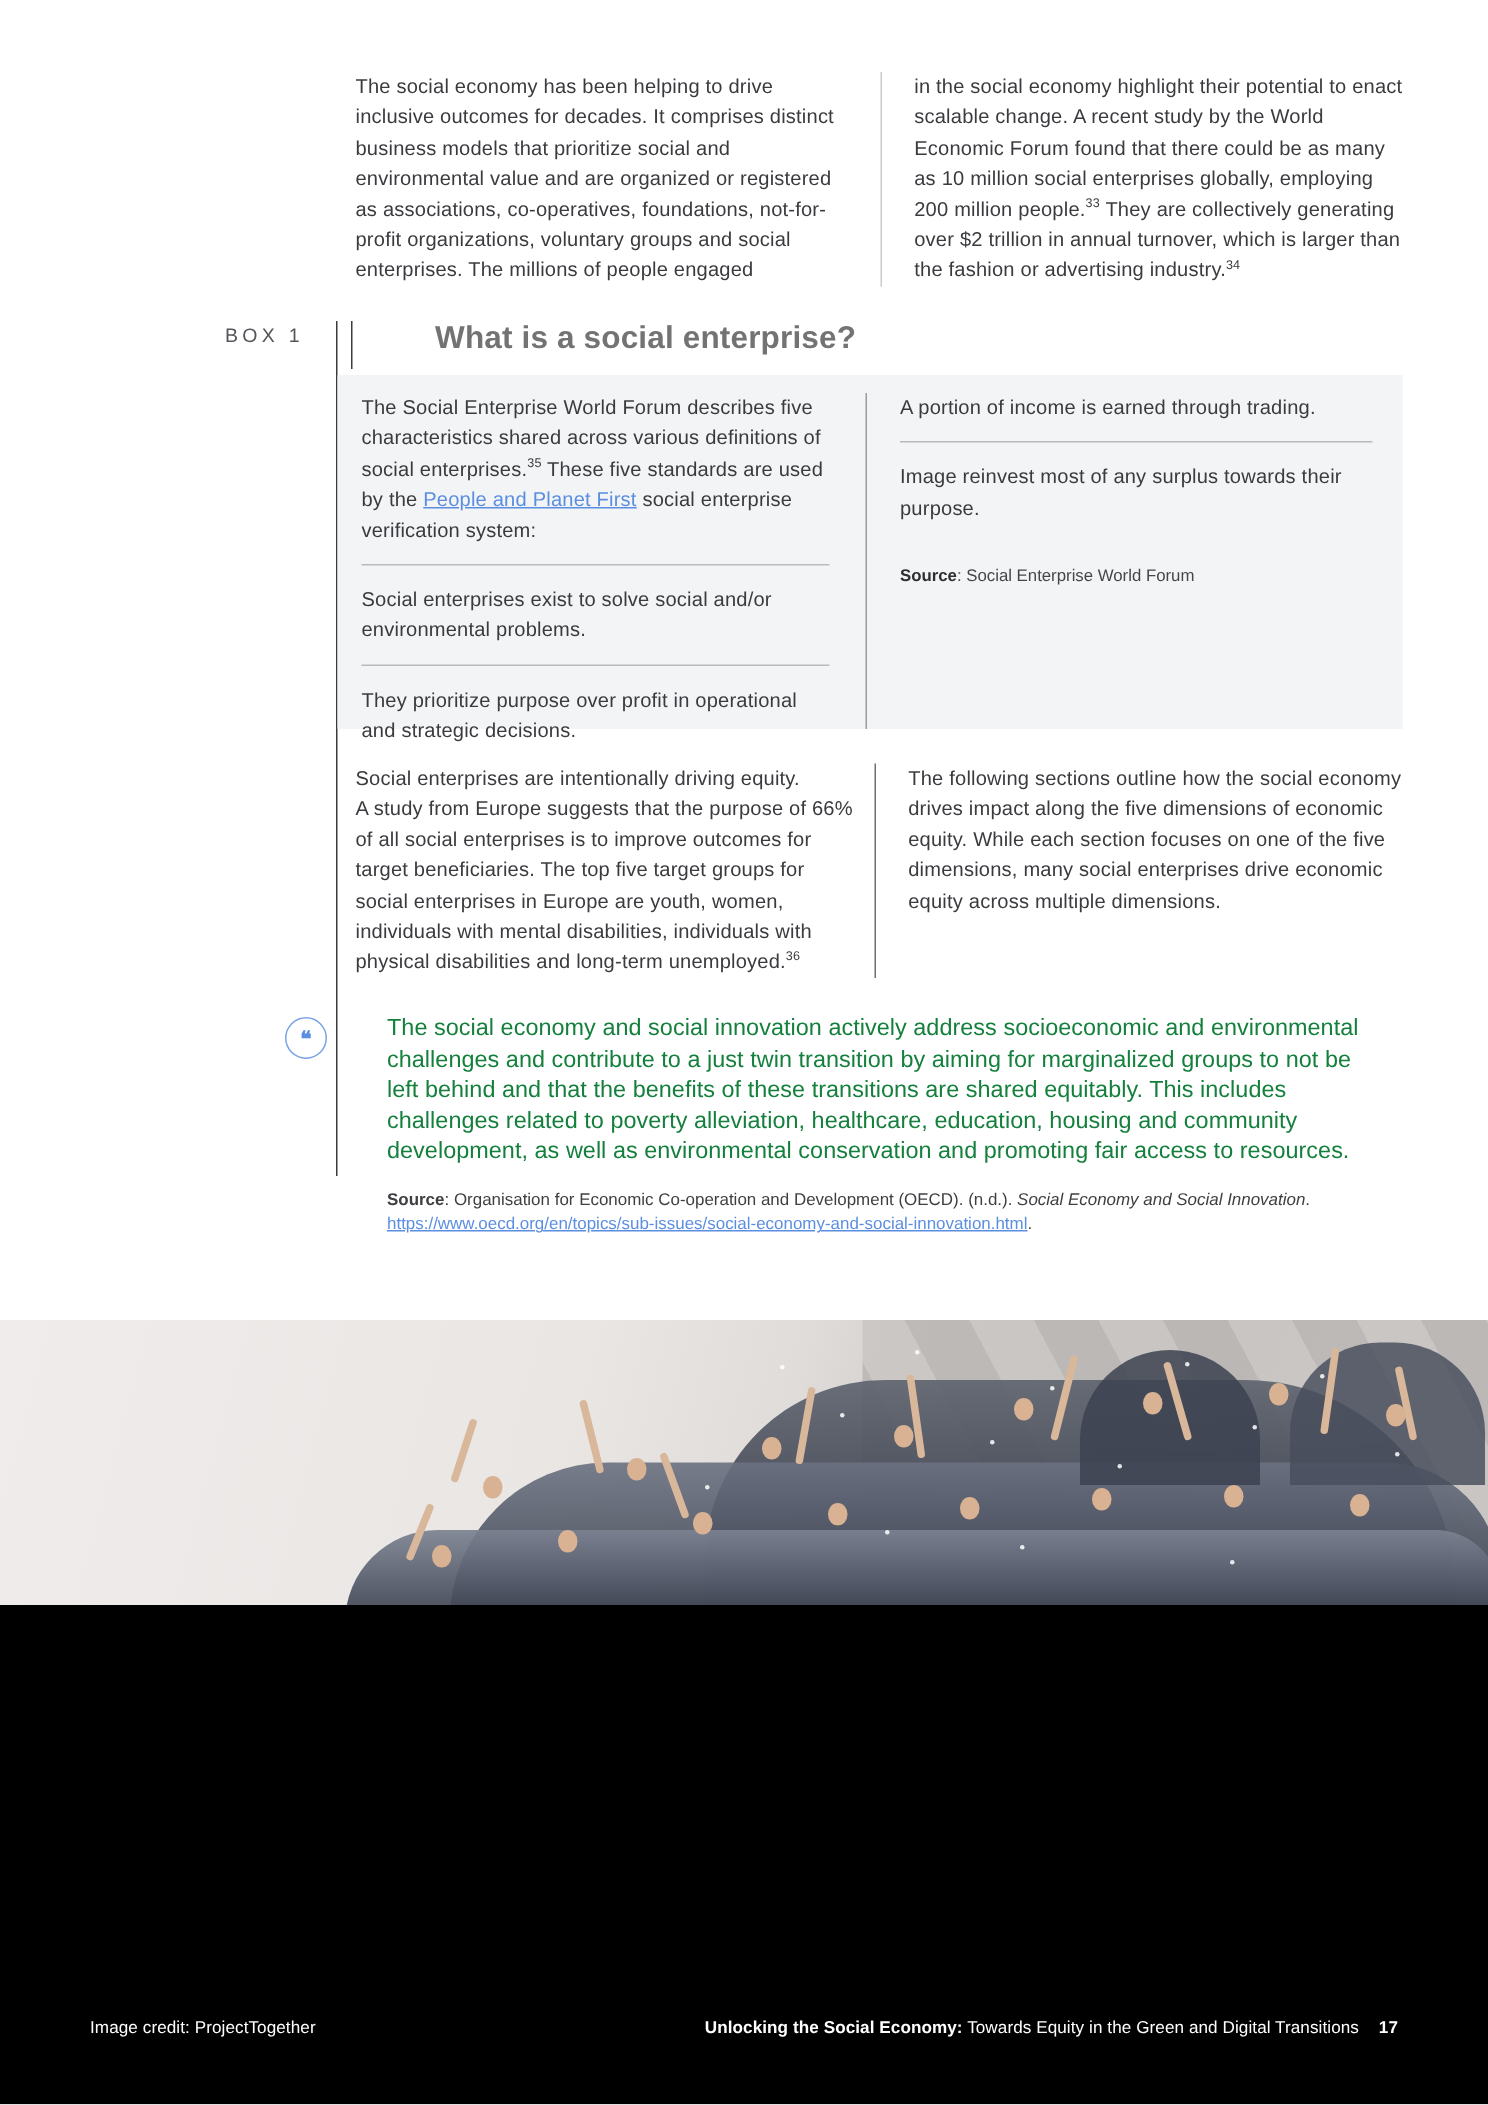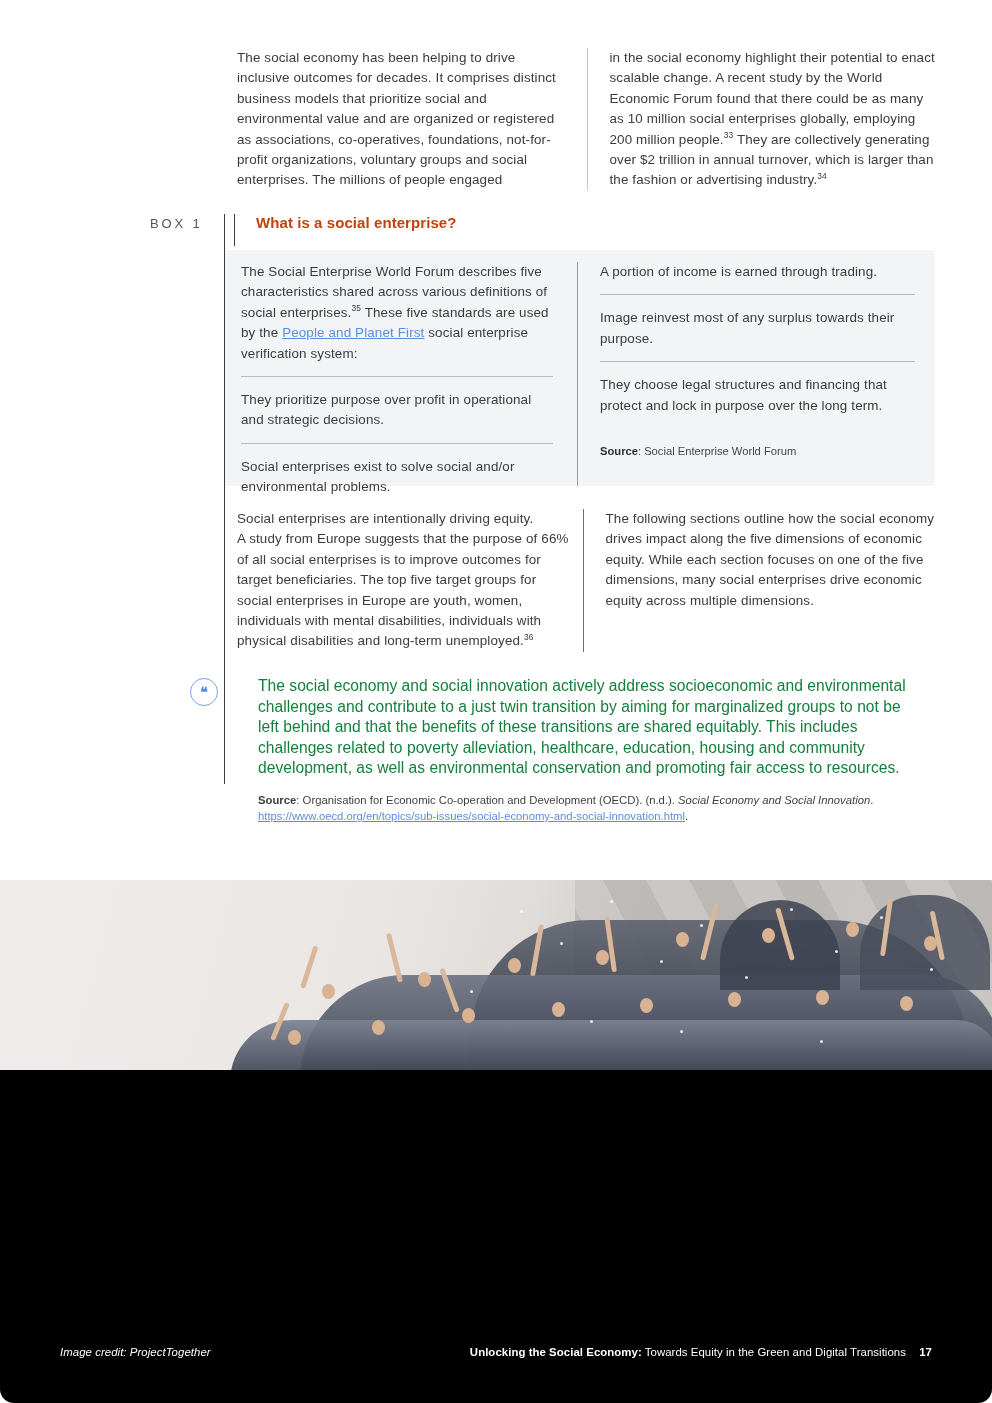--- a/index.html
+++ b/index.html
@@ -10,21 +10,20 @@
   body {
     font-family: "Liberation Sans", sans-serif;
     -webkit-font-smoothing: antialiased;
   }
   .page {
     position: relative;
     width: 992px;
     height: 1403px;
     background: #ffffff;
     overflow: hidden;
-    border-radius: 14px;
   }
 
   
   .body-col {
     font-size: 13.4px;
     line-height: 20.4px;
     color: #3b3b3f;
     letter-spacing: 0.01em;
   }
   sup {
@@ -69,25 +68,26 @@
     padding-top: 2px;
   }
   .box-rule {
     width: 1px;
     align-self: stretch;
     background: #3b3b3f;
     margin-left: 10px;
     margin-right: 21px;
   }
   .box-title {
-    font-size: 15px;
+    font-size: 21px;
     font-weight: bold;
-    color: #c2410c;
+    color: #737373;
     letter-spacing: 0.005em;
     padding-top: 0px;
+    margin-left: 34px;
   }
 
   
   .left-spine {
     position: absolute;
     left: 224px;
     top: 214px;
     width: 1px;
     height: 570px;
     background: #3b3b3f;
@@ -274,21 +274,20 @@
     width: 992px;
     height: 24px;
     color: #ffffff;
     font-size: 11.4px;
     letter-spacing: 0.005em;
   }
   .footer .credit {
     position: absolute;
     left: 60px;
     top: 0;
-    font-style: italic;
   }
   .footer .doc {
     position: absolute;
     right: 60px;
     top: 0;
     text-align: right;
     white-space: nowrap;
   }
   .footer .doc b { font-weight: bold; }
   .footer .pageno {
@@ -319,27 +318,26 @@
     <div class="box-title">What is a social enterprise?</div>
   </div>
   <div class="left-spine"></div>
 
   <div class="grey-box">
     <div class="grey-inner">
       <div class="grey-col-left">
         <div class="item body-col">
           <span>The Social Enterprise World Forum describes five characteristics shared across various definitions of social enterprises.</span><sup>35</sup><span> These five standards are used by the </span><a class="inline-link" href="#">People and Planet First</a><span> social enterprise verification system:</span>
         </div>
+        <div class="item body-col">Social enterprises exist to solve social and/or environmental problems.</div>
         <div class="item body-col">They prioritize purpose over profit in operational and strategic decisions.</div>
-        <div class="item body-col">Social enterprises exist to solve social and/or environmental problems.</div>
       </div>
       <div class="grey-col-right">
         <div class="item body-col">A portion of income is earned through trading.</div>
         <div class="item body-col">Image reinvest most of any surplus towards their purpose.</div>
-        <div class="item body-col">They choose legal structures and financing that protect and lock in purpose over the long term.</div>
         <div class="src-note">
           <b>Source</b><span>: Social Enterprise World Forum</span>
         </div>
       </div>
     </div>
   </div>
 
   <div class="after-box">
     <div class="col left body-col">
       <span>Social enterprises are intentionally driving equity.</span><br>

